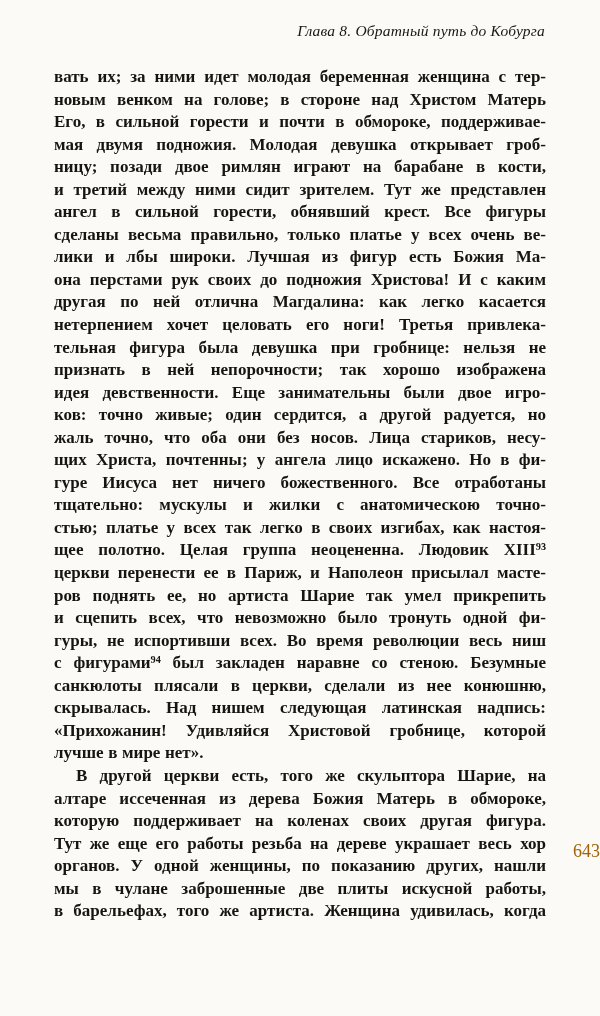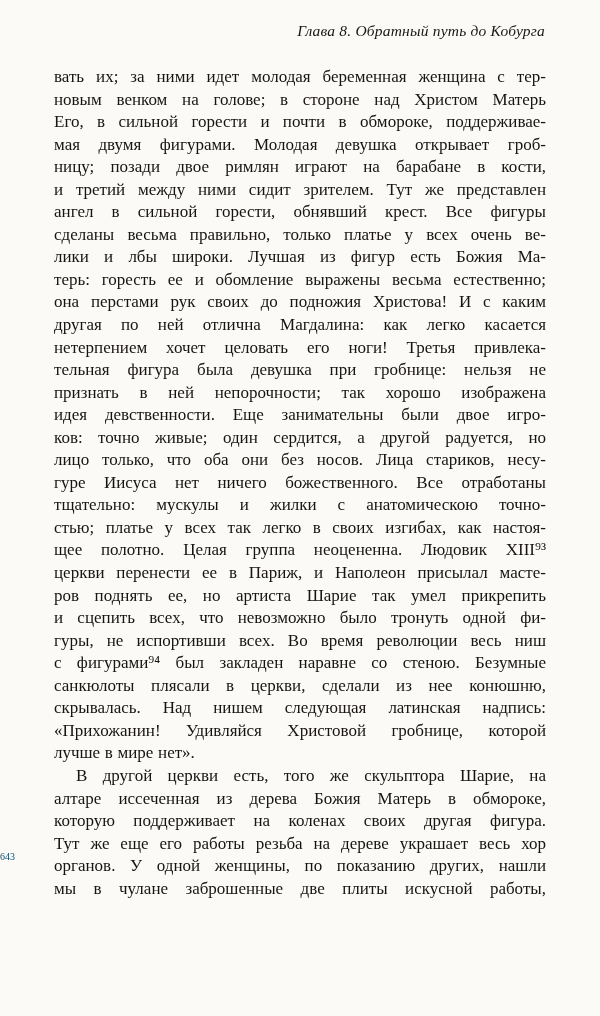--- a/index.html
+++ b/index.html
@@ -26,69 +26,70 @@
     font-style: italic;
     font-size: 15.5px;
     letter-spacing: 0.2px;
     color: #1a1713;
   }
   .text-block {
     position: absolute;
     top: 66px;
     left: 54px;
     width: 492px;
+    font-weight: bold;
   }
   .paragraph { margin: 0; padding: 0; }
   .line {
     font-size: 17px;
     line-height: 22.55px;
     text-align: justify;
     text-align-last: justify;
     word-spacing: 0.4px;
     white-space: normal;
   }
   .line.last { text-align-last: left; }
   .line.indent { text-indent: 22px; }
   .page-number {
     position: absolute;
     bottom: 18px;
     left: 0;
     right: 0;
-    text-align: left;
-    font-size: 10px;
-    color: #0c4a6e;
+    text-align: right;
+    font-size: 18px;
+    color: #a16207;
   }
 </style>
 </head>
 <body>
 
 <div class="page">
 
   <div class="running-header">Глава 8. Обратный путь до Кобурга</div>
 
   <div class="text-block">
     <div class="paragraph">
         <div class="line">вать их; за ними идет молодая беременная женщина с тер-</div>
         <div class="line">новым венком на голове; в стороне над Христом Матерь</div>
         <div class="line">Его, в сильной горести и почти в обмороке, поддерживае-</div>
-        <div class="line">мая двумя фигурами. Молодая девушка открывает гроб-</div>
+        <div class="line">мая двумя подножия. Молодая девушка открывает гроб-</div>
         <div class="line">ницу; позади двое римлян играют на барабане в кости,</div>
         <div class="line">и третий между ними сидит зрителем. Тут же представлен</div>
         <div class="line">ангел в сильной горести, обнявший крест. Все фигуры</div>
         <div class="line">сделаны весьма правильно, только платье у всех очень ве-</div>
         <div class="line">лики и лбы широки. Лучшая из фигур есть Божия Ма-</div>
-        <div class="line">терь: горесть ее и обомление выражены весьма естественно;</div>
         <div class="line">она перстами рук своих до подножия Христова! И с каким</div>
         <div class="line">другая по ней отлична Магдалина: как легко касается</div>
         <div class="line">нетерпением хочет целовать его ноги! Третья привлека-</div>
         <div class="line">тельная фигура была девушка при гробнице: нельзя не</div>
         <div class="line">признать в ней непорочности; так хорошо изображена</div>
         <div class="line">идея девственности. Еще занимательны были двое игро-</div>
         <div class="line">ков: точно живые; один сердится, а другой радуется, но</div>
-        <div class="line">лицо только, что оба они без носов. Лица стариков, несу-</div>
+        <div class="line">жаль точно, что оба они без носов. Лица стариков, несу-</div>
+        <div class="line">щих Христа, почтенны; у ангела лицо искажено. Но в фи-</div>
         <div class="line">гуре Иисуса нет ничего божественного. Все отработаны</div>
         <div class="line">тщательно: мускулы и жилки с анатомическою точно-</div>
         <div class="line">стью; платье у всех так легко в своих изгибах, как настоя-</div>
         <div class="line">щее полотно. Целая группа неоцененна. Людовик XIII⁹³</div>
         <div class="line">церкви перенести ее в Париж, и Наполеон присылал масте-</div>
         <div class="line">ров поднять ее, но артиста Шарие так умел прикрепить</div>
         <div class="line">и сцепить всех, что невозможно было тронуть одной фи-</div>
         <div class="line">гуры, не испортивши всех. Во время революции весь ниш</div>
         <div class="line">с фигурами⁹⁴ был закладен наравне со стеною. Безумные</div>
         <div class="line">санкюлоты плясали в церкви, сделали из нее конюшню,</div>
@@ -96,18 +97,19 @@
         <div class="line">«Прихожанин! Удивляйся Христовой гробнице, которой</div>
         <div class="line last">лучше в мире нет».</div>
       </div>
     <div class="paragraph">
         <div class="line indent">В другой церкви есть, того же скульптора Шарие, на</div>
         <div class="line">алтаре иссеченная из дерева Божия Матерь в обмороке,</div>
         <div class="line">которую поддерживает на коленах своих другая фигура.</div>
         <div class="line">Тут же еще его работы резьба на дереве украшает весь хор</div>
         <div class="line">органов. У одной женщины, по показанию других, нашли</div>
         <div class="line">мы в чулане заброшенные две плиты искусной работы,</div>
+        <div class="line">в барельефах, того же артиста. Женщина удивилась, когда</div>
       </div>
   </div>
 
   <div class="page-number">643</div>
 
 </div>
 
 </body></html>

